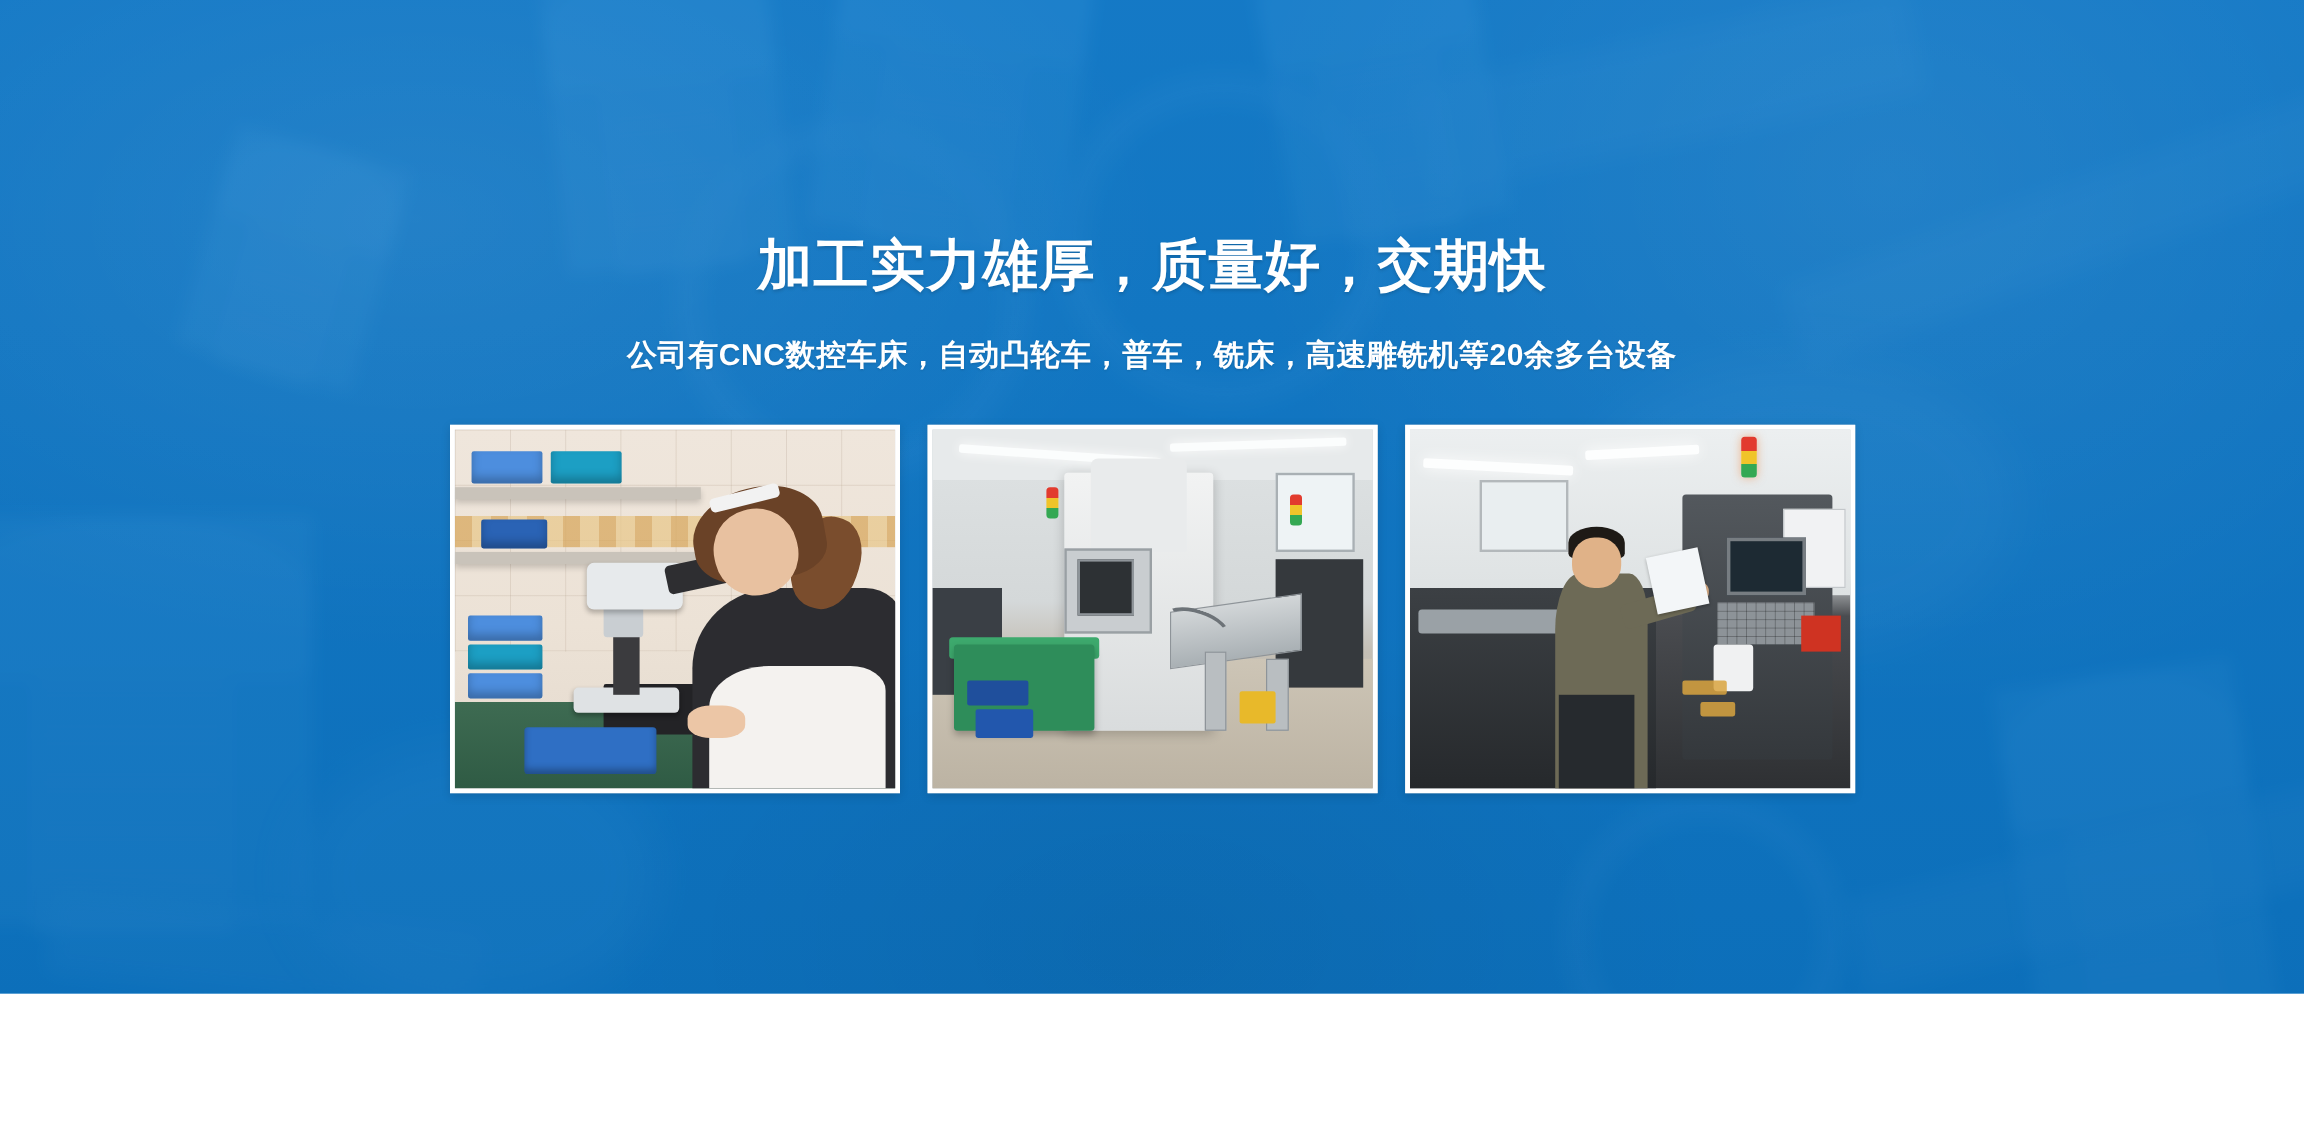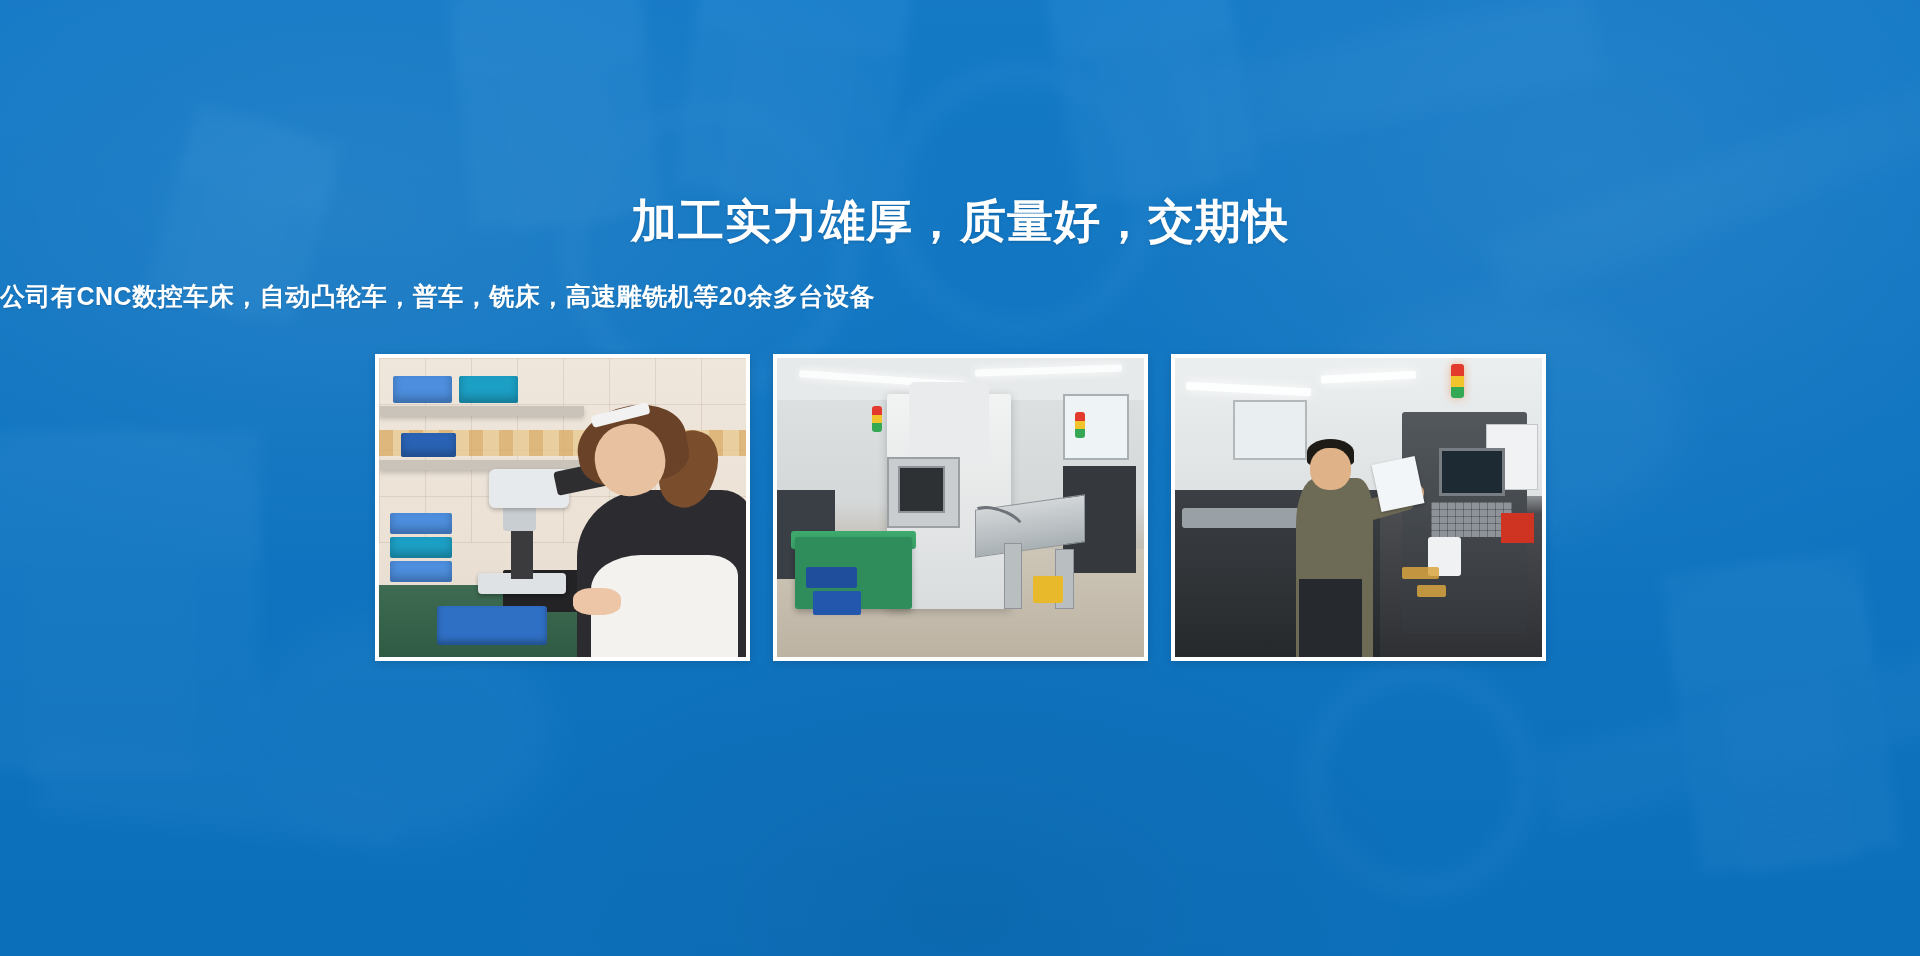--- a/index.html
+++ b/index.html
@@ -4,21 +4,21 @@
 <style>
   * { margin:0; padding:0; box-sizing:border-box; }
   html,body {
     width:1920px; height:956px;
     overflow:hidden;
     font-family:"Liberation Sans","DejaVu Sans",sans-serif;
   }
 
   #banner{
     position:relative;
-    width:1920px; height:956px;
+    width:1920px; height:828px;
     background:#0d76c4;
     overflow:hidden;
     padding-left:36px;
   }
 
   
   .bg-art{
     position:absolute; inset:0;
     overflow:hidden;
     pointer-events:none;
@@ -89,20 +89,21 @@
     font-size:46px;
     font-weight:bold;
     letter-spacing:1px;
     line-height:1.12;
     text-shadow:0 1px 3px rgba(0,0,0,.16);
     white-space:nowrap;
   }
   .subhead{
     position:absolute;
     left:0; right:0; top:280px;
+    text-align:center;
     color:#ffffff;
     font-size:25px;
     font-weight:bold;
     letter-spacing:.5px;
     line-height:1.3;
     text-shadow:0 1px 2px rgba(0,0,0,.14);
     white-space:nowrap;
   }
 
   

